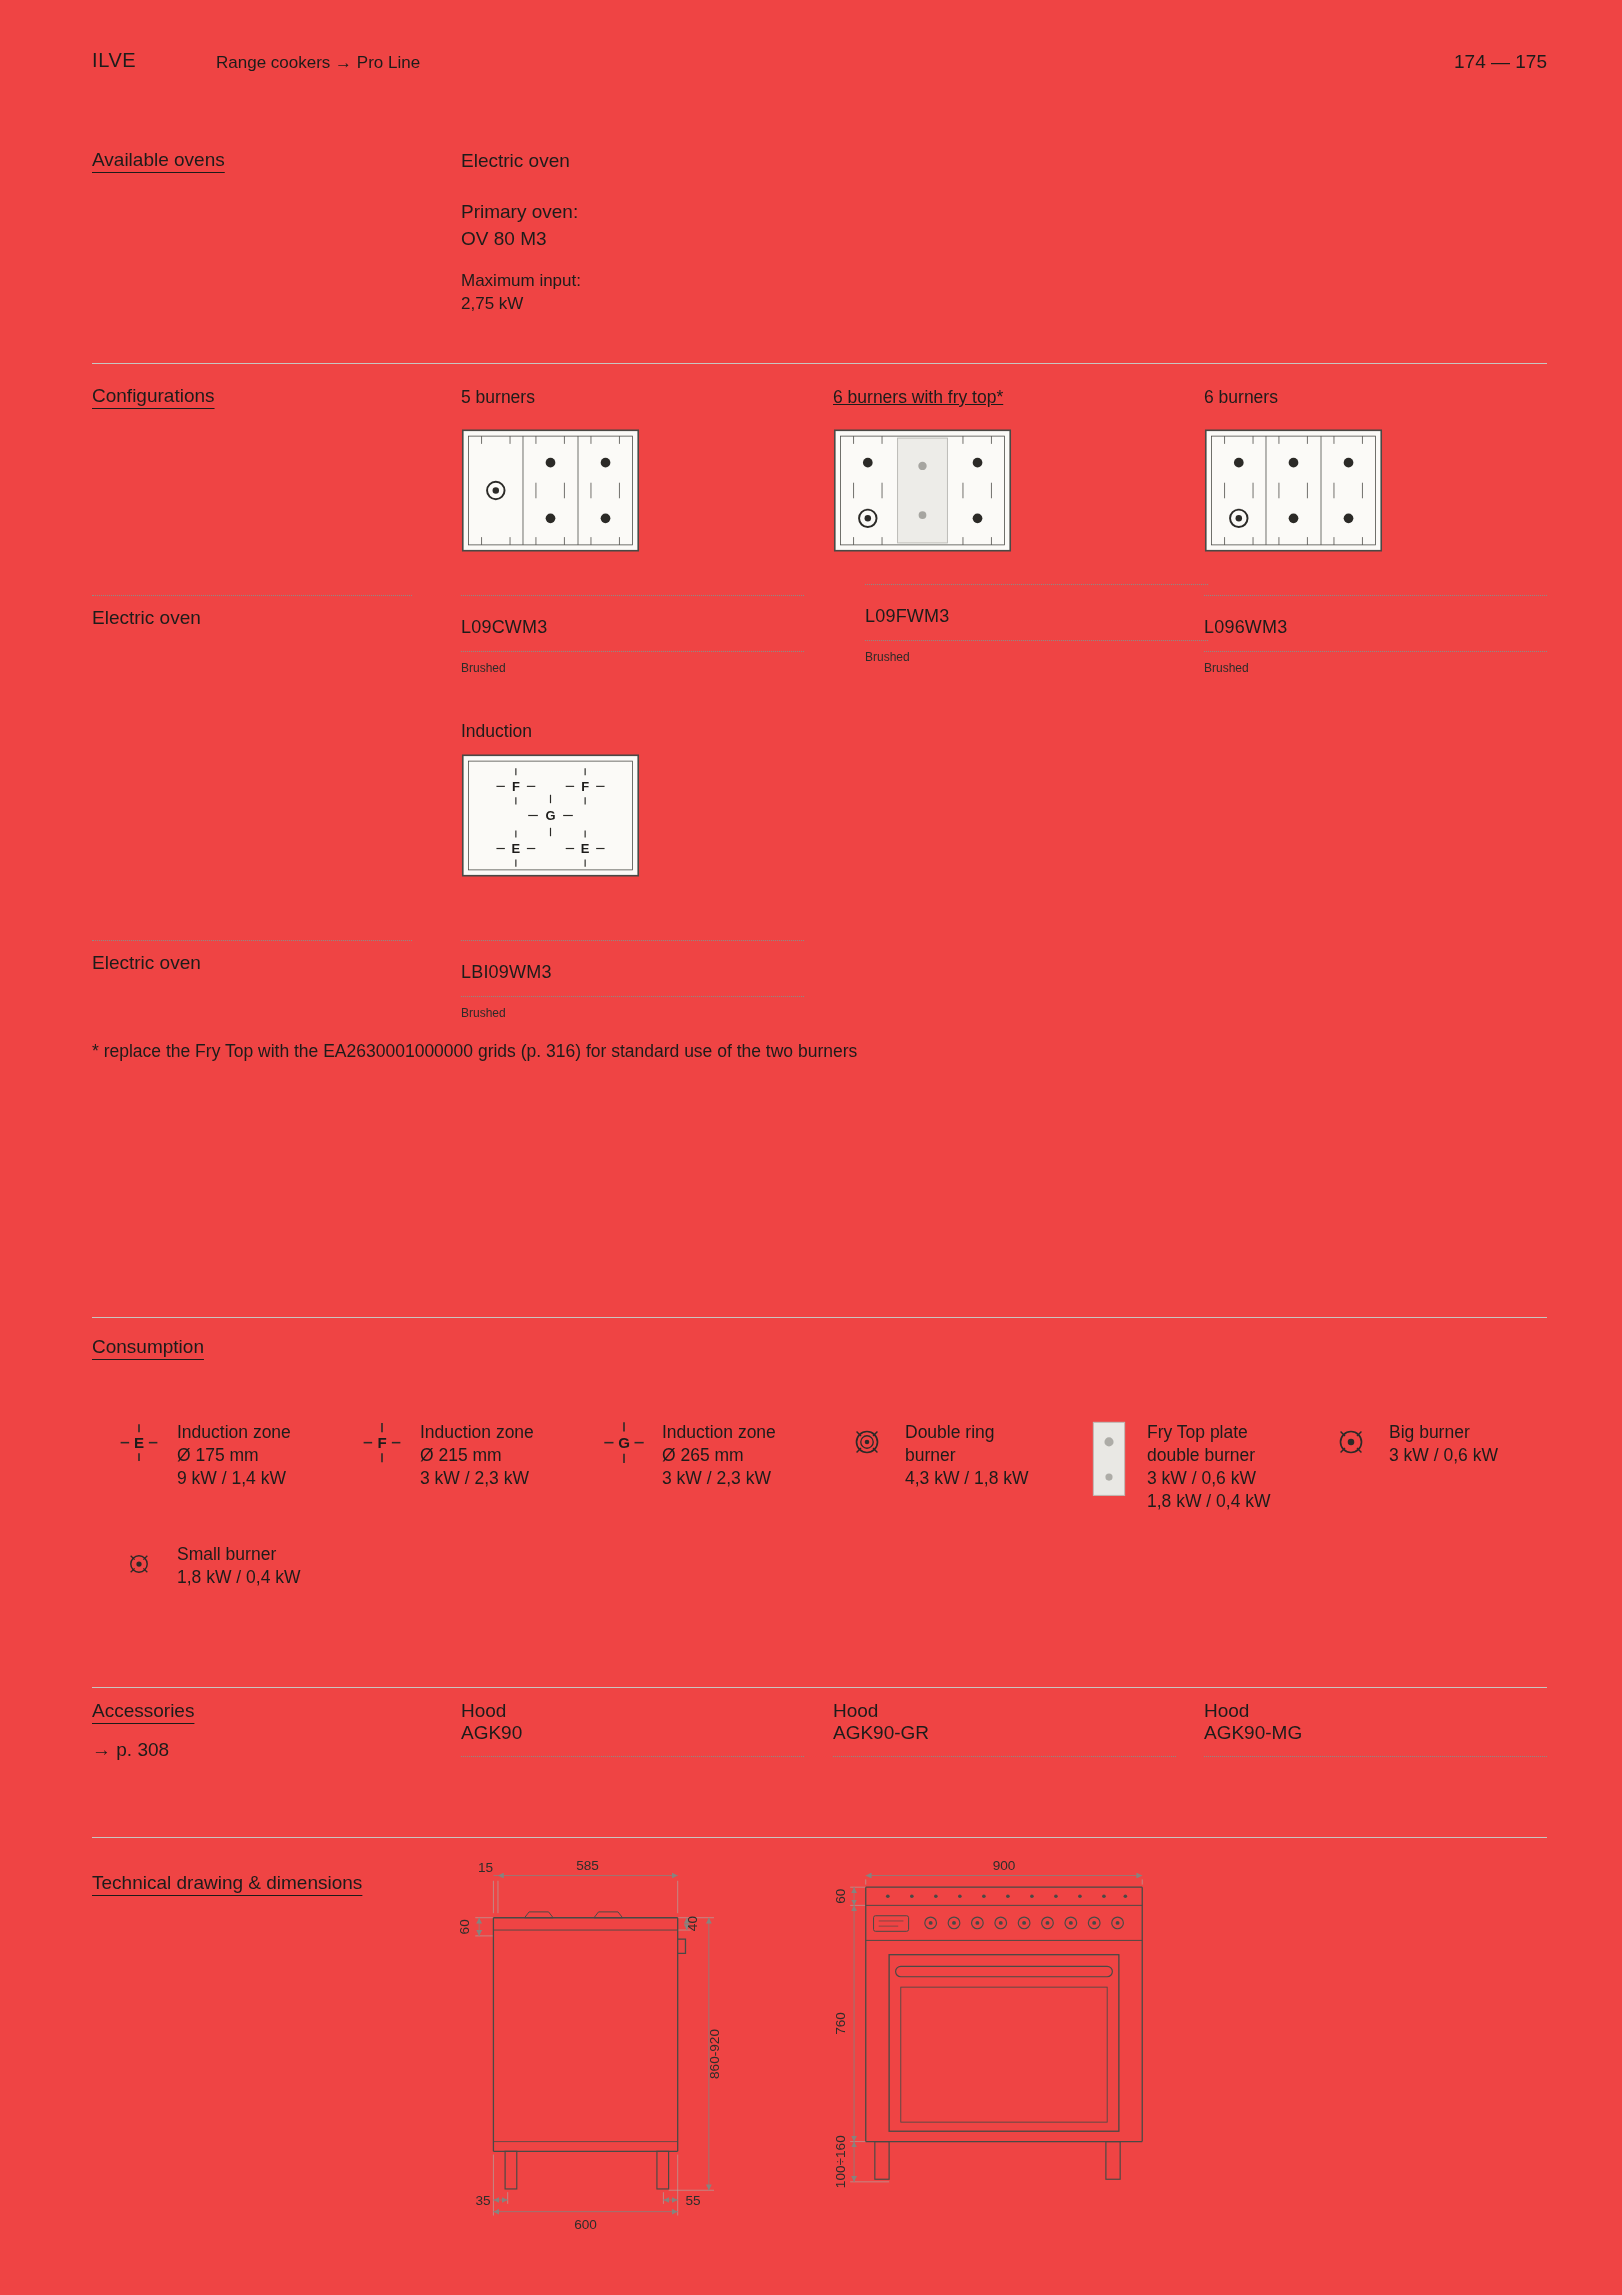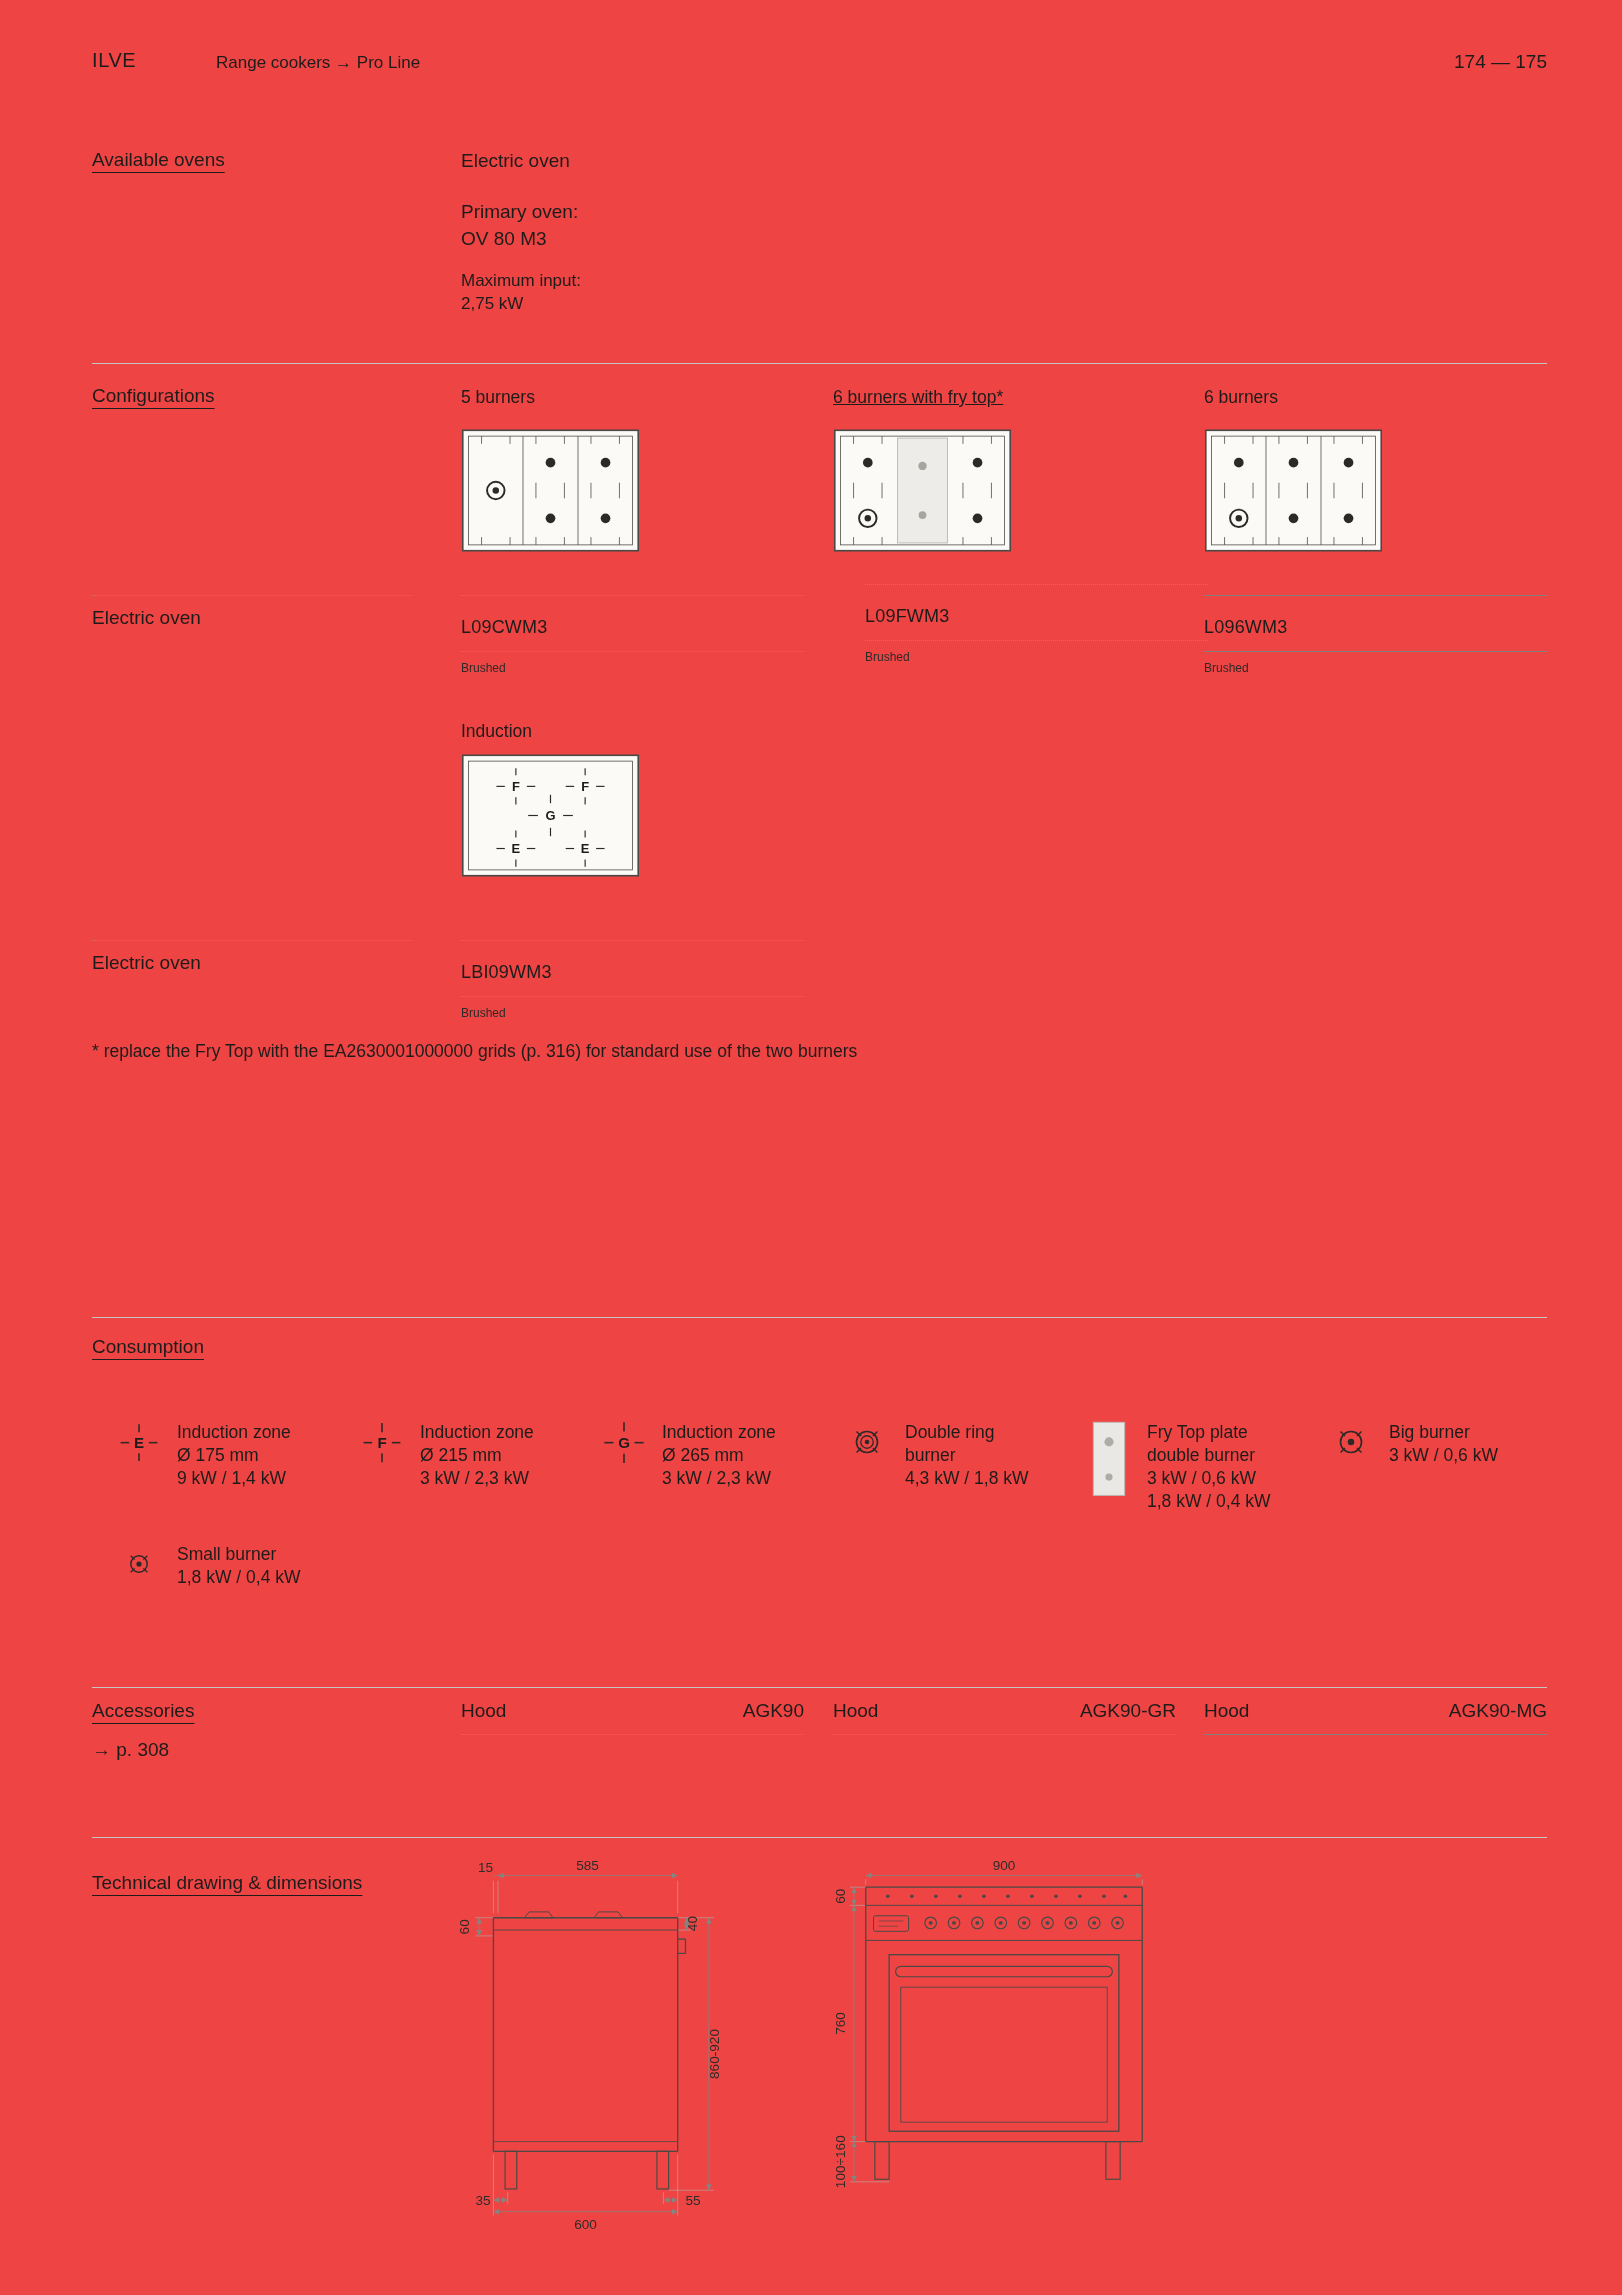--- a/index.html
+++ b/index.html
@@ -22,21 +22,21 @@
     font-size:18px; letter-spacing:0.2px;
     padding:10.4px 0 13px; border-bottom:1.3px dotted #8c8b86;
   }
   .rule{ position:absolute; left:92px; width:1455px; border-top:1.3px solid #c7c6c1; height:0; }
   .cell-top{ border-top:1.3px dotted #8c8b86; padding-top:10.4px; }
   .finish{ font-size:12px; margin-top:9px; color:#2c2b28; }
   .legend-item{ display:flex; gap:17px; width:235px; align-items:flex-start; }
   .legend-text div{ font-size:17.5px; line-height:23px; }
   .hood-row{
     display:flex; justify-content:space-between; align-items:flex-start;
-    font-size:19px; padding-bottom:11.7px; border-bottom:1.3px dotted #8c8b86;
+    font-size:19px; padding-bottom:11.7px; border-bottom:1.3px dotted #8c8b86;flex-direction:column;
   }
   svg text{ font-family:"Liberation Sans", sans-serif; }
   .dimtxt{ font-size:21px; fill:#2e2d2a; }
 </style>
 </head>
 <body>
 
 <div class="page">
 
   <div class="abs" style="left:92px; top:49px; font-size:20px; font-weight:500; letter-spacing:0.6px;">ILVE</div>

